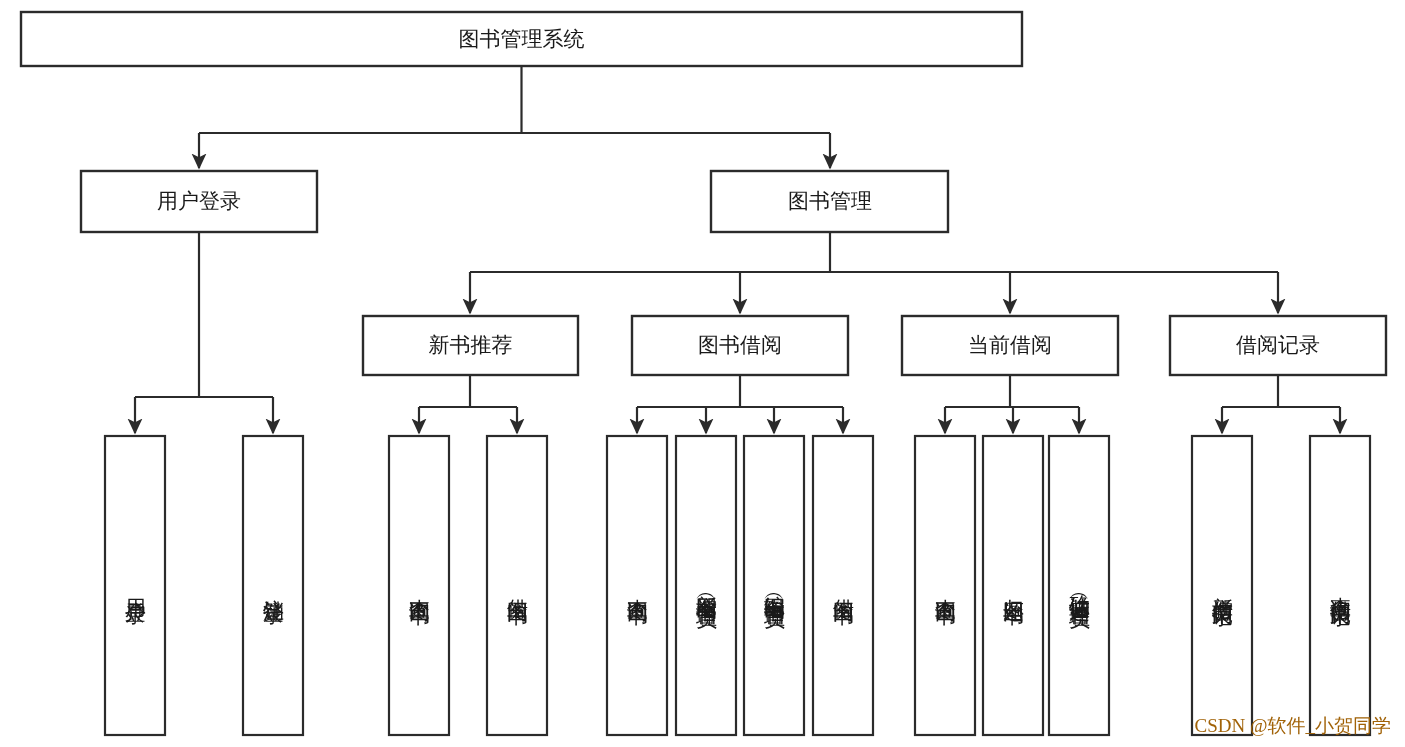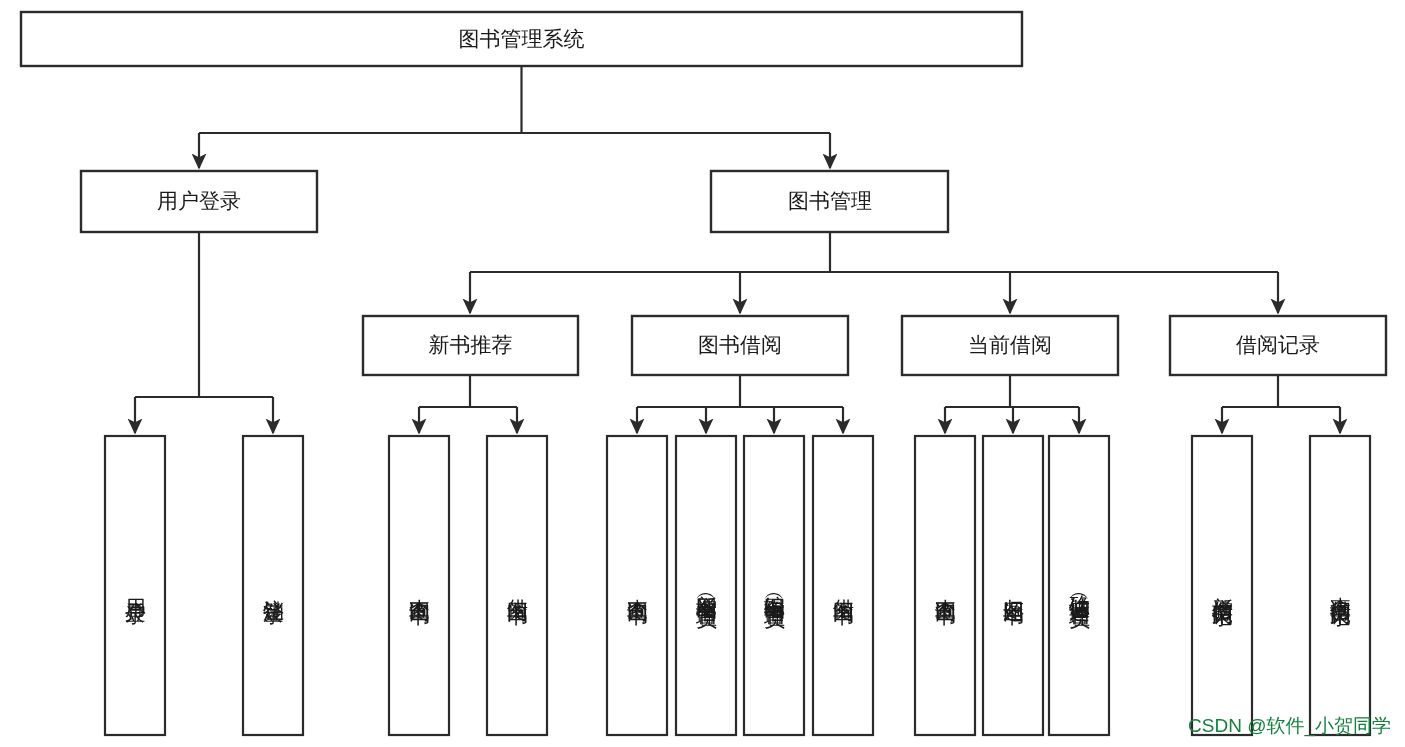--- a/index.html
+++ b/index.html
@@ -62,23 +62,23 @@
     line-height: 1.18;
     color: #1a1a1a;
     letter-spacing: 2px;
     white-space: nowrap;
     text-align: center;
   }
   .watermark {
     position: absolute;
     right: 14px;
     bottom: 8px;
-    font-family: Liberation Sans, sans-serif;
+    font-family: Liberation Serif, serif;
     font-size: 19px;
-    color: #15803d;
+    color: #a16207;
     white-space: nowrap;
     pointer-events: none;
   }
 </style>
 </head>
 <body>
 
 <div id="diagram-root">
   <svg class="flow" viewBox="0 0 1405 747" xmlns="http://www.w3.org/2000/svg">
     <defs>

